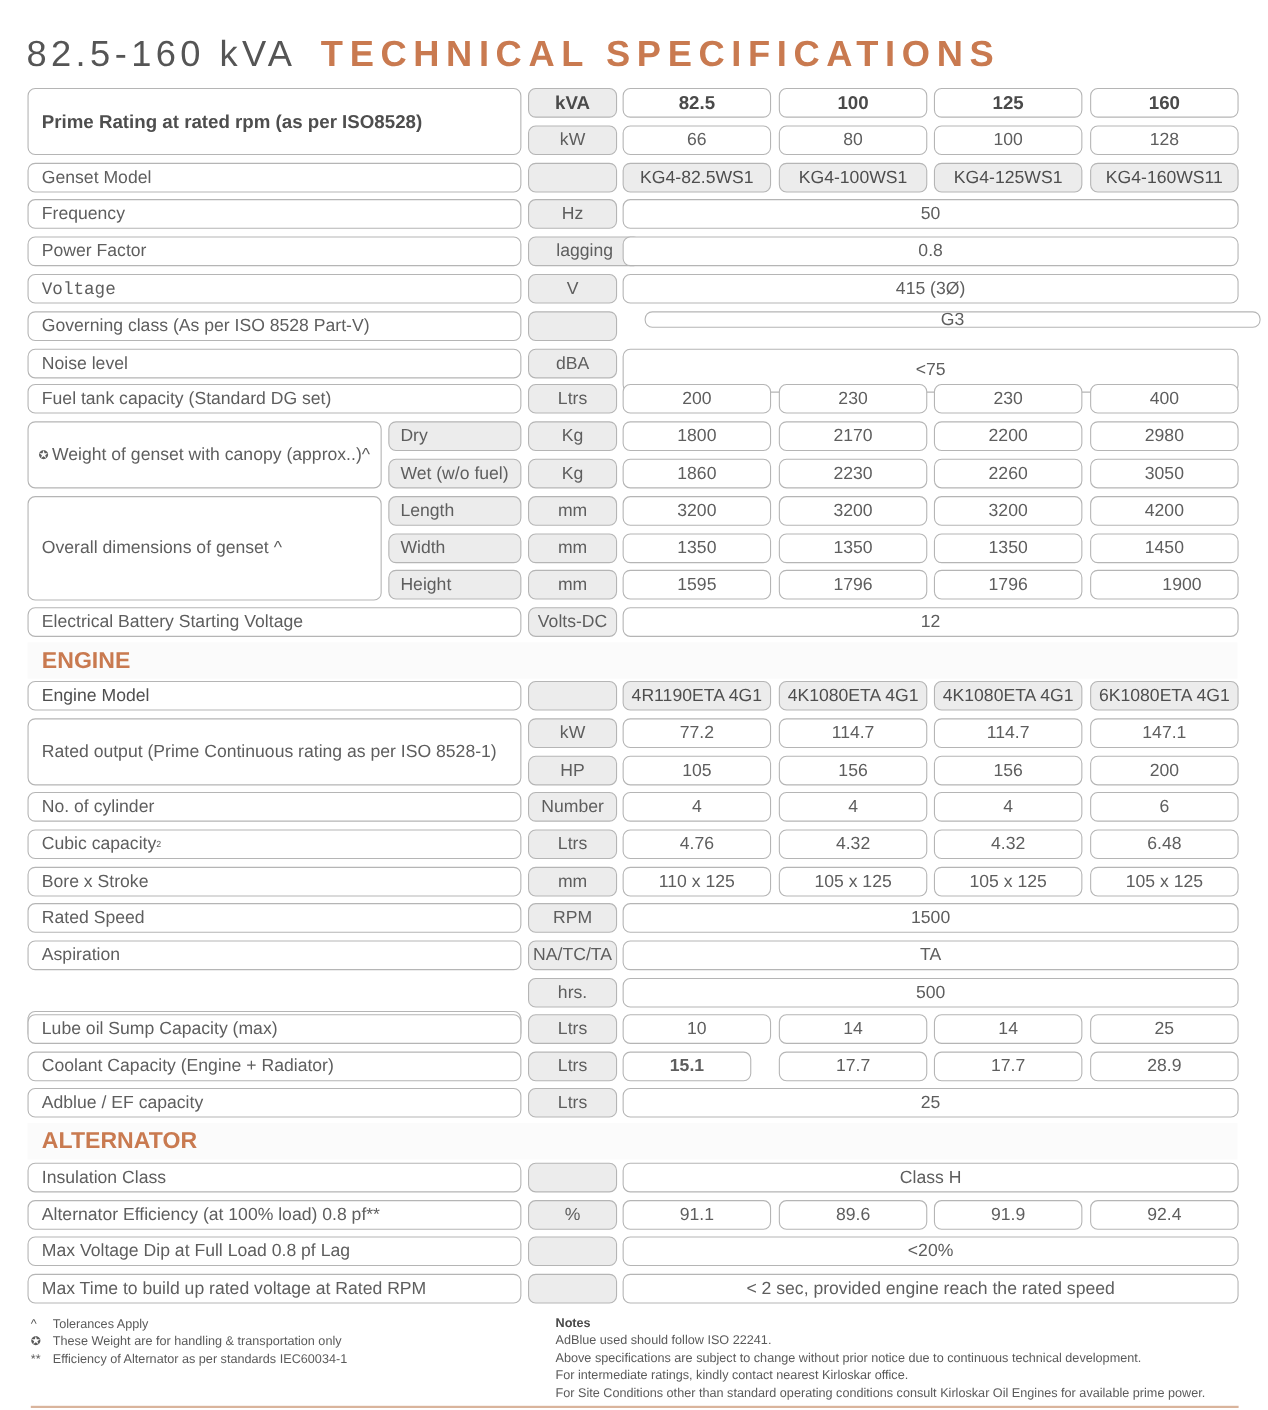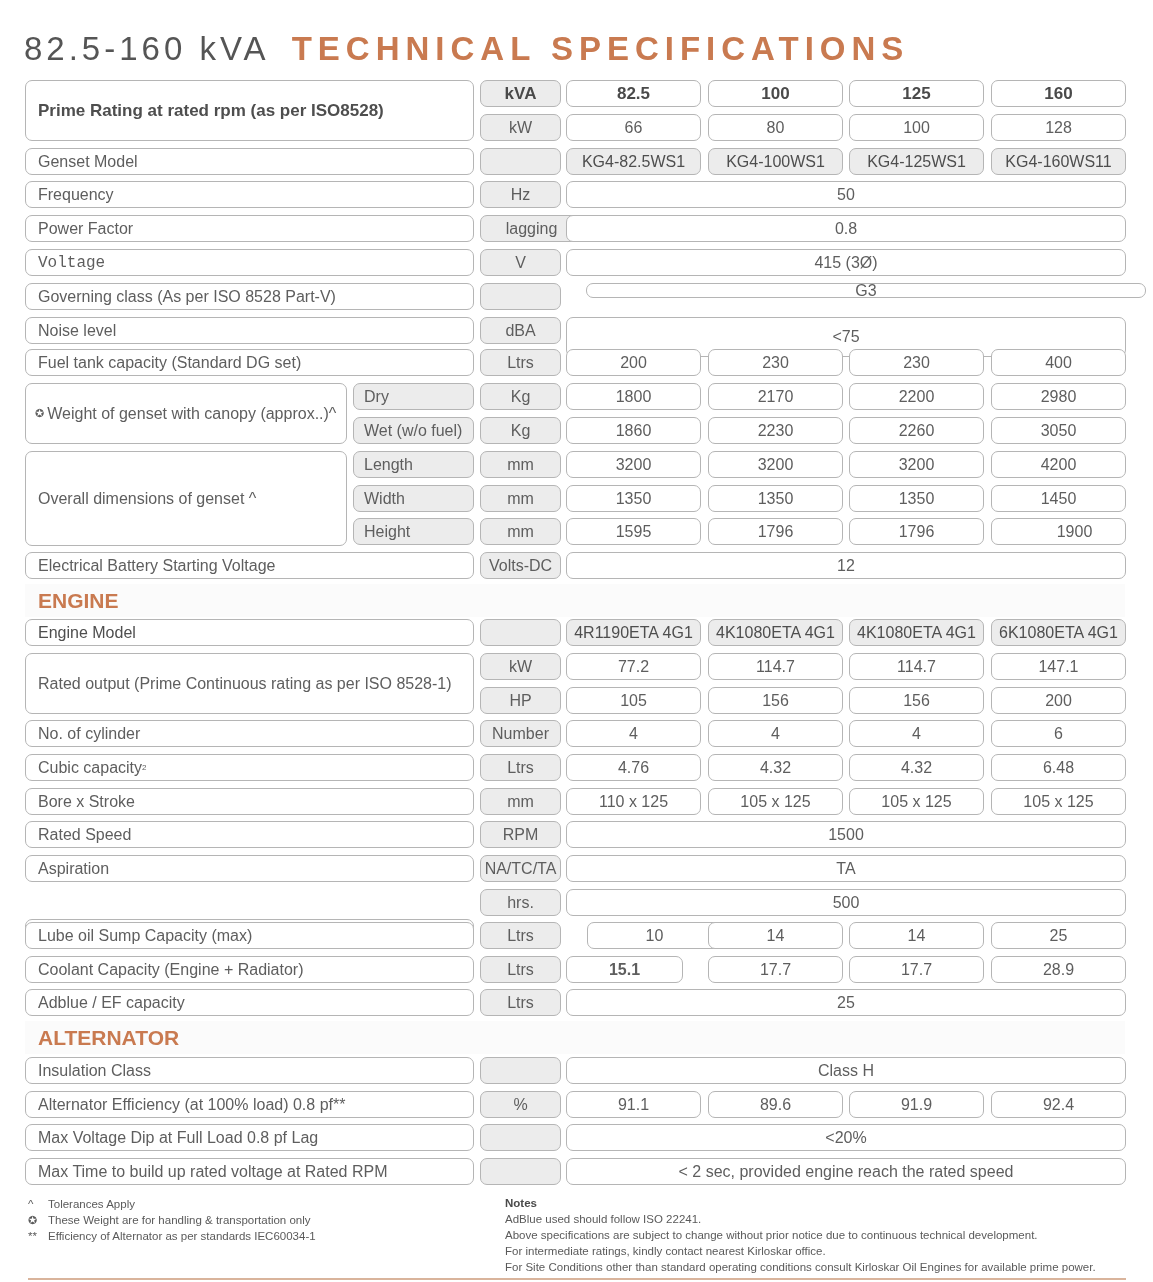--- a/index.html
+++ b/index.html
@@ -178,21 +178,21 @@
     <div class="cell grey " style="left: 480px; top: 821px; width: 81px; height: 27px;">RPM</div>
     <div class="cell " style="left: 566px; top: 821px; width: 560px; height: 27px;">1500</div>
     <div class="cell lbl " style="left: 25px; top: 855px; width: 449px; height: 27px;">Aspiration</div>
     <div class="cell grey " style="left: 480px; top: 855px; width: 81px; height: 27px;">NA/TC/TA</div>
     <div class="cell " style="left: 566px; top: 855px; width: 560px; height: 27px;">TA</div>
     <div class="cell lbl " style="left: 25px; top: 889px; width: 449px; height: 27px; margin-top: 30px;">Lube Oil change period</div>
     <div class="cell grey " style="left: 480px; top: 889px; width: 81px; height: 27px;">hrs.</div>
     <div class="cell " style="left: 566px; top: 889px; width: 560px; height: 27px;">500</div>
     <div class="cell lbl " style="left: 25px; top: 922px; width: 449px; height: 27px;">Lube oil Sump Capacity (max)</div>
     <div class="cell grey " style="left: 480px; top: 922px; width: 81px; height: 27px;">Ltrs</div>
-    <div class="cell " style="left: 587px; top: 922px; width: 135px; height: 27px;">10</div>
+    <div class="cell " style="left: 566px; top: 922px; width: 135px; height: 27px;">10</div>
     <div class="cell " style="left: 708px; top: 922px; width: 135px; height: 27px;">14</div>
     <div class="cell " style="left: 849px; top: 922px; width: 135px; height: 27px;">14</div>
     <div class="cell " style="left: 991px; top: 922px; width: 135px; height: 27px;">25</div>
     <div class="cell lbl " style="left: 25px; top: 956px; width: 449px; height: 27px;">Coolant Capacity (Engine + Radiator)</div>
     <div class="cell grey " style="left: 480px; top: 956px; width: 81px; height: 27px;">Ltrs</div>
     <div class="cell " style="left: 566px; top: 956px; width: 117px; height: 27px; font-weight: bold;">15.1</div>
     <div class="cell " style="left: 708px; top: 956px; width: 135px; height: 27px;">17.7</div>
     <div class="cell " style="left: 849px; top: 956px; width: 135px; height: 27px;">17.7</div>
     <div class="cell " style="left: 991px; top: 956px; width: 135px; height: 27px;">28.9</div>
     <div class="cell lbl " style="left: 25px; top: 989px; width: 449px; height: 27px;">Adblue / EF capacity</div>

